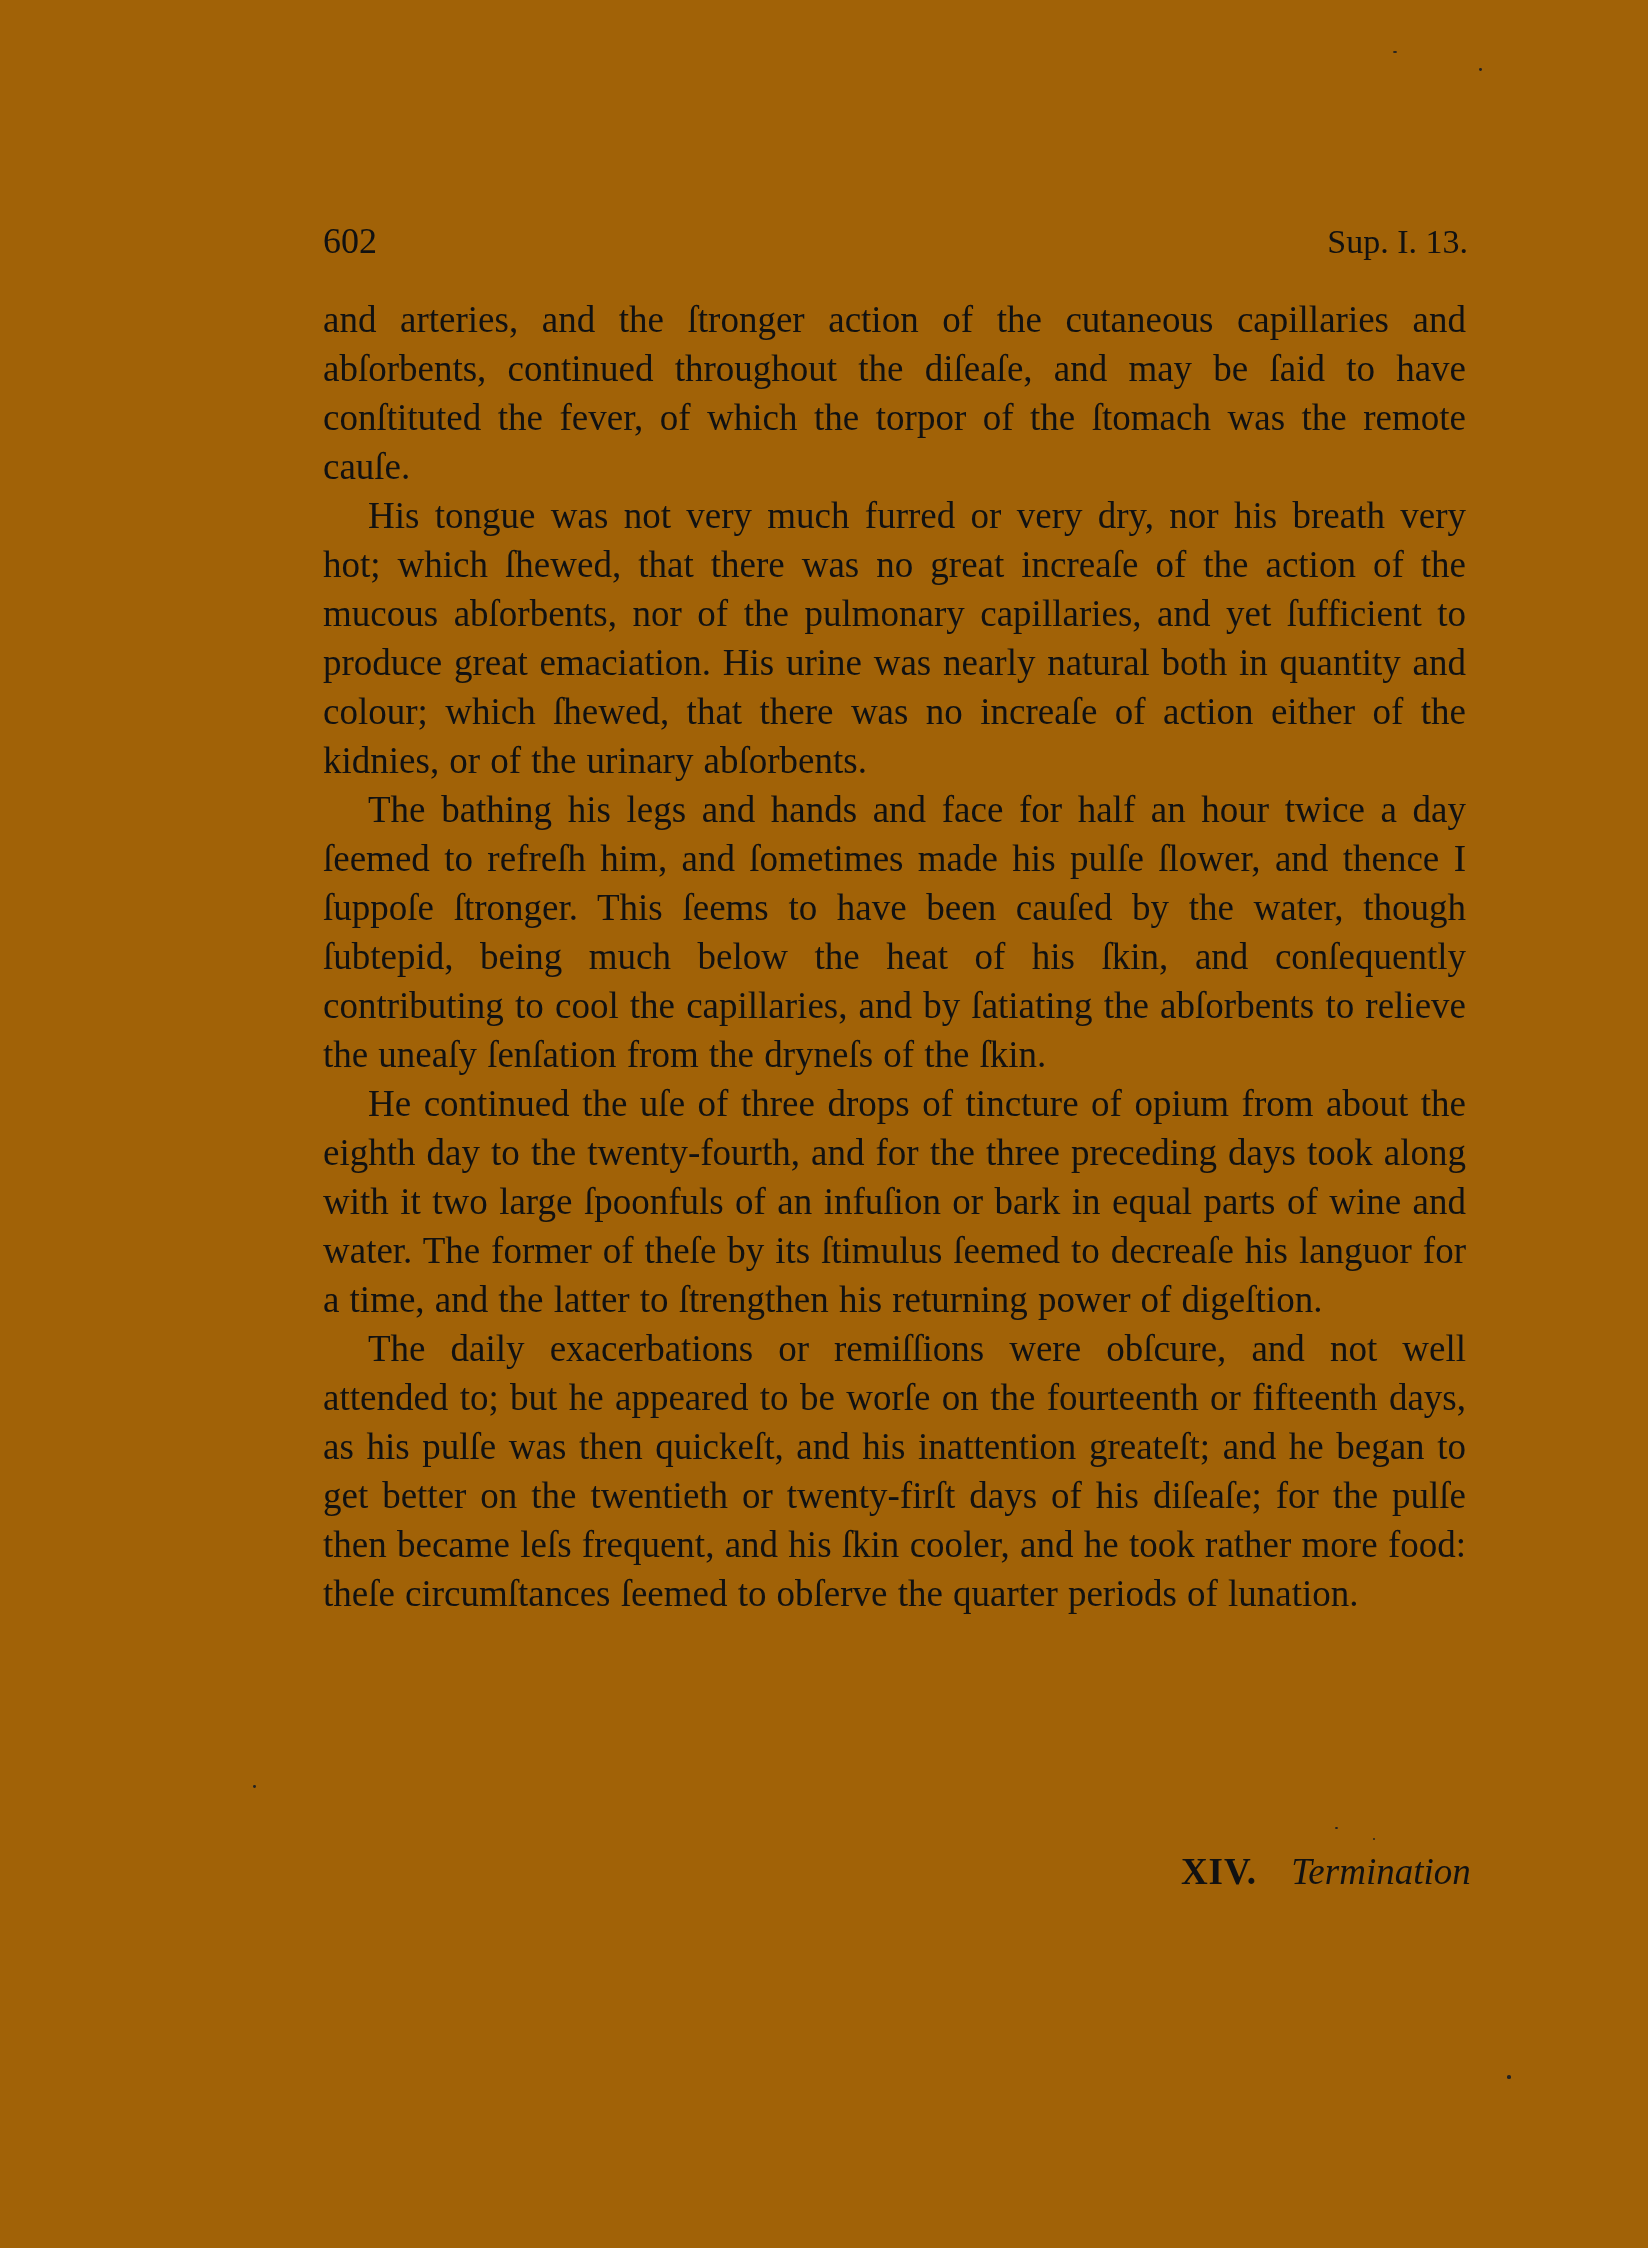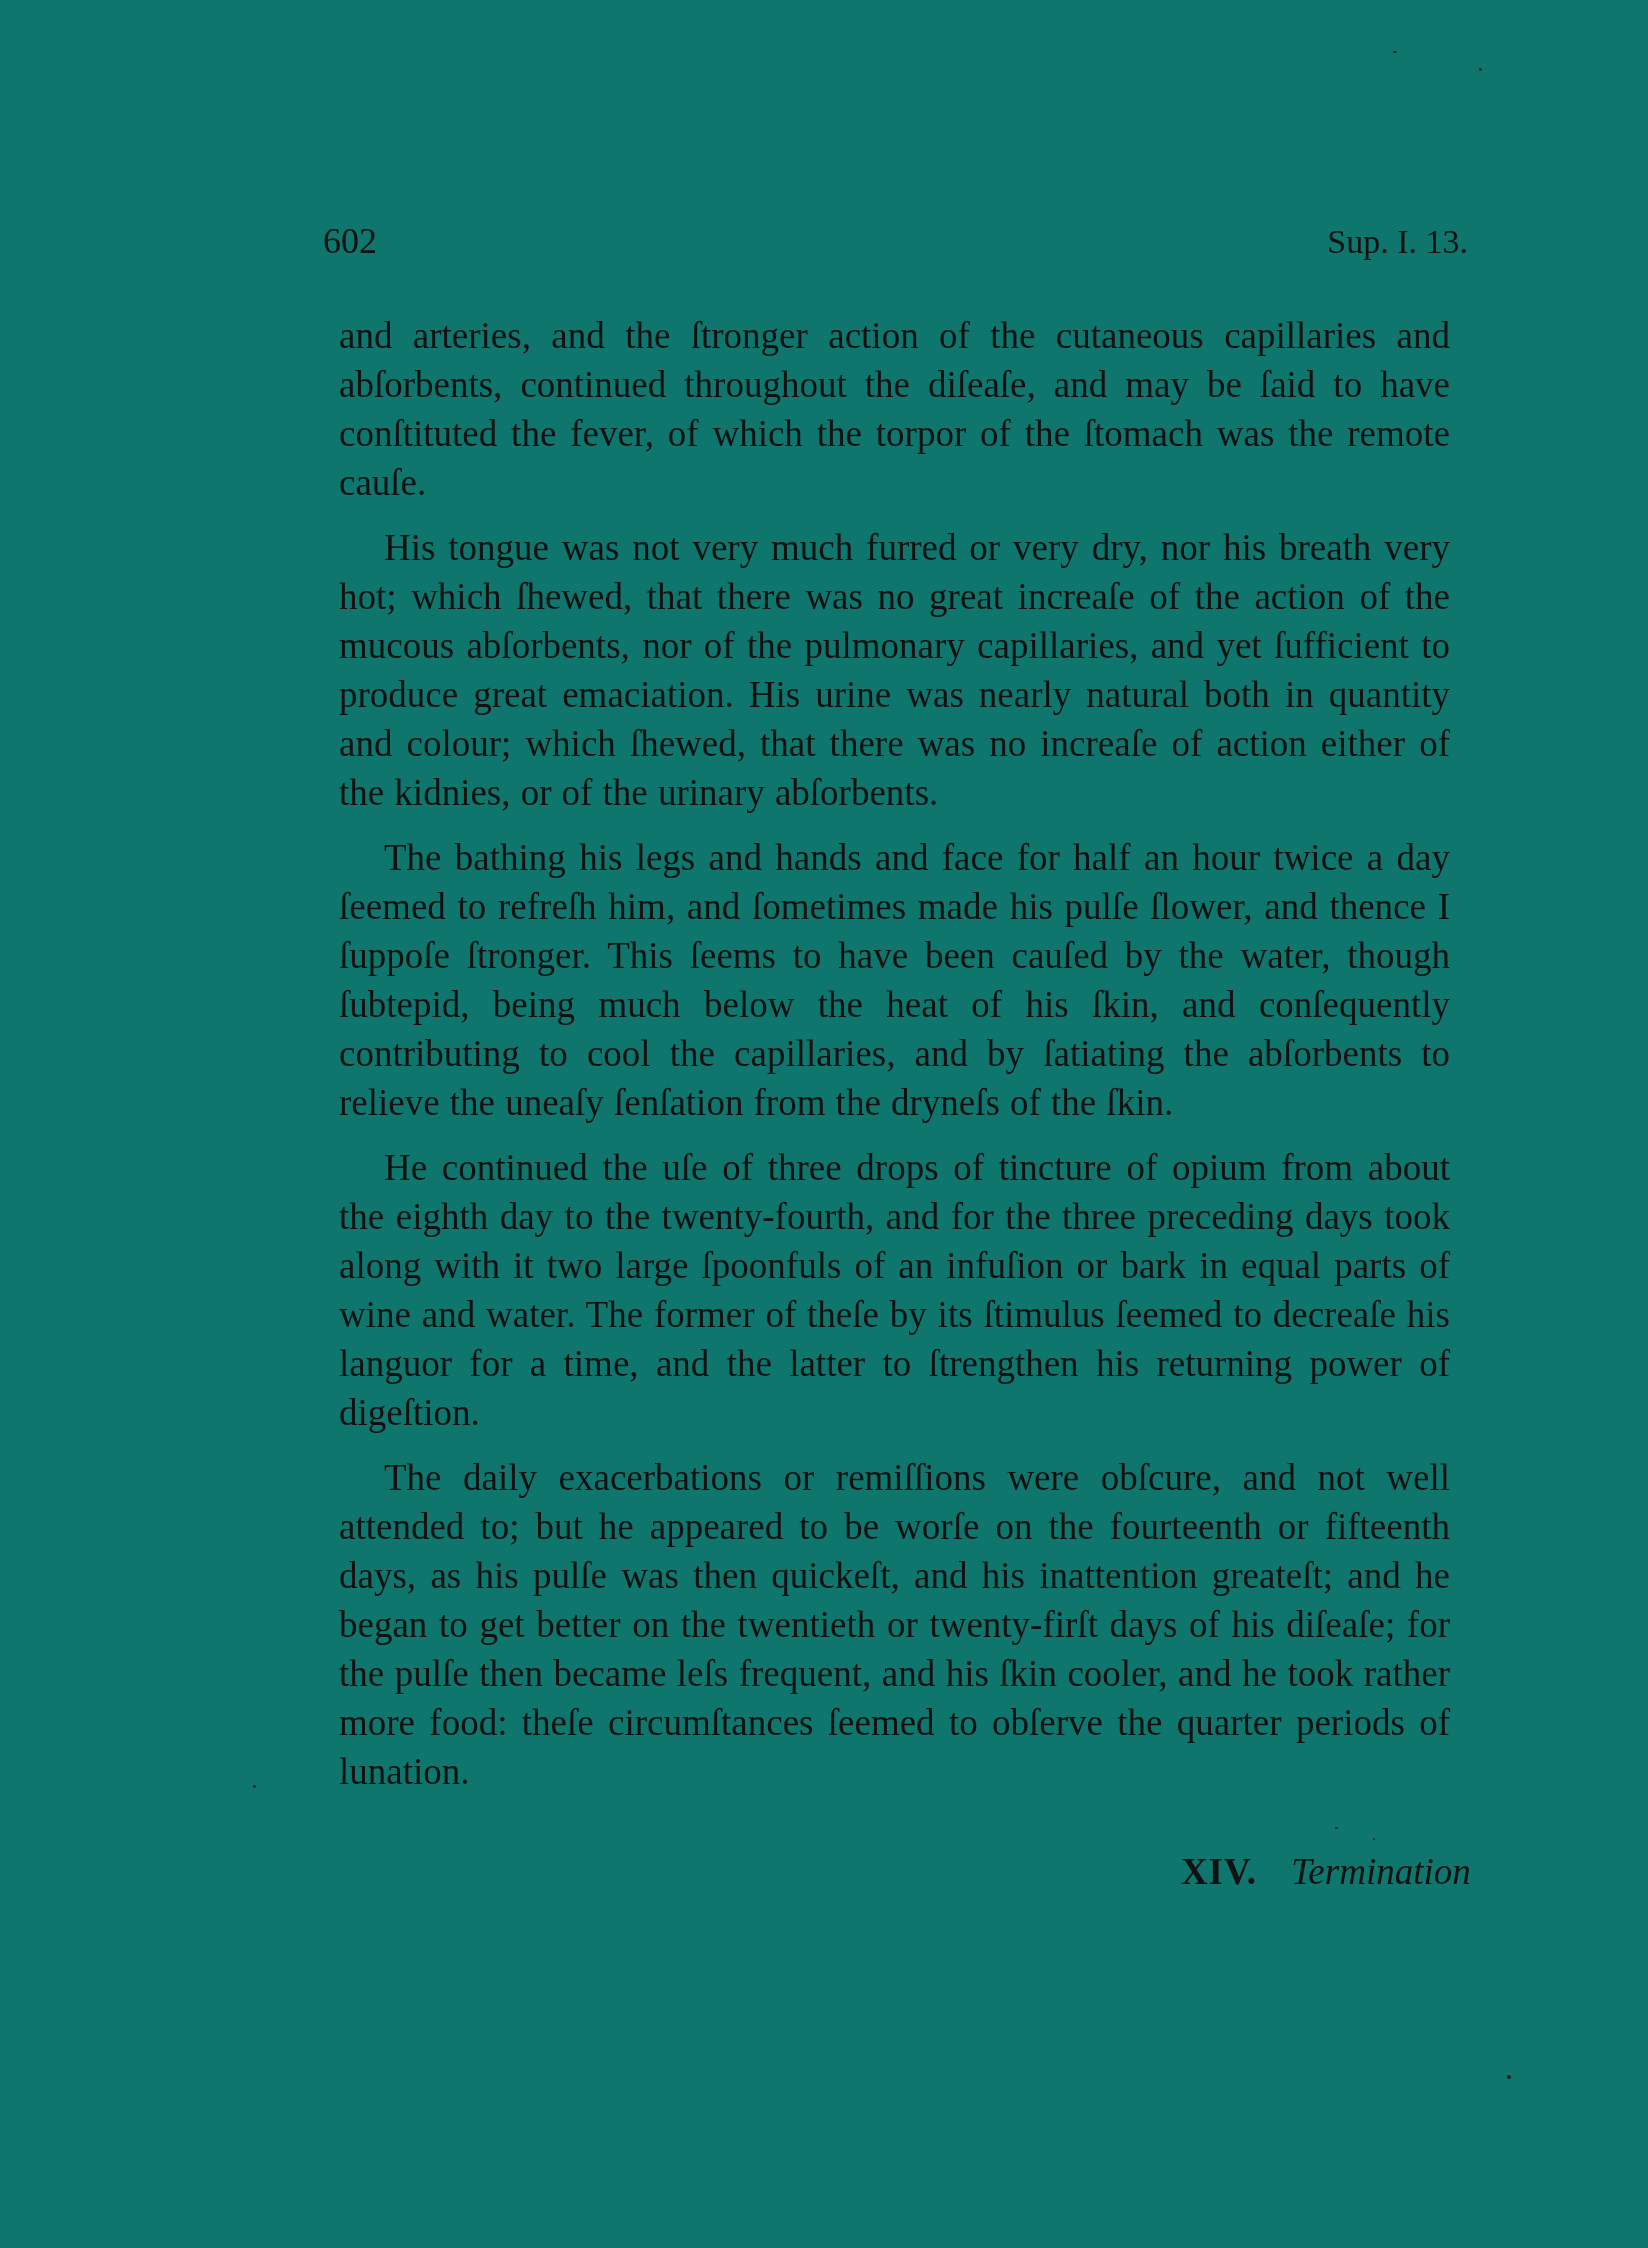--- a/index.html
+++ b/index.html
@@ -12,21 +12,21 @@
     height: 2249px;
     position: relative;
     overflow: hidden;
     color: #111111;
     font-family: "Liberation Serif", "DejaVu Serif", serif;
   }
   .page {
     position: absolute;
     left: 0; top: 0;
     width: 1649px; height: 2249px;
-    background: #0f766e;
+    background: #a16207;
   }
   .running-head {
     position: absolute;
     left: 323px;
     top: 217px;
     width: 1145px;
     height: 49px;
   }
   .folio {
     position: absolute;
@@ -55,21 +55,21 @@
   }
   .body-text {
     position: absolute;
     left: 323px;
     top: 295px;
     width: 1143px;
     font-size: 37px;
     line-height: 49px;
   }
   .para {
-    margin: 16px;
+    margin: 0;
     text-align: justify;
     text-align-last: left;
     text-indent: 45px;
     word-spacing: 0.9px;
   }
   .para.first {
     text-indent: 0;
   }
   .catchline {
     position: absolute;

